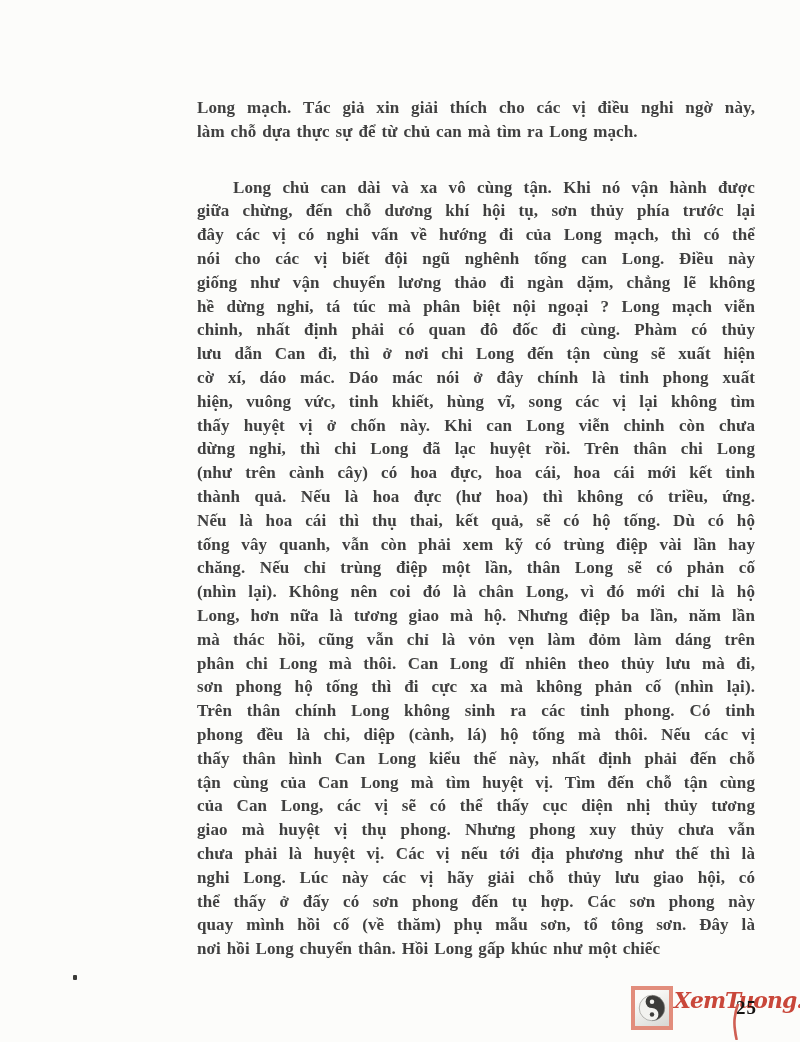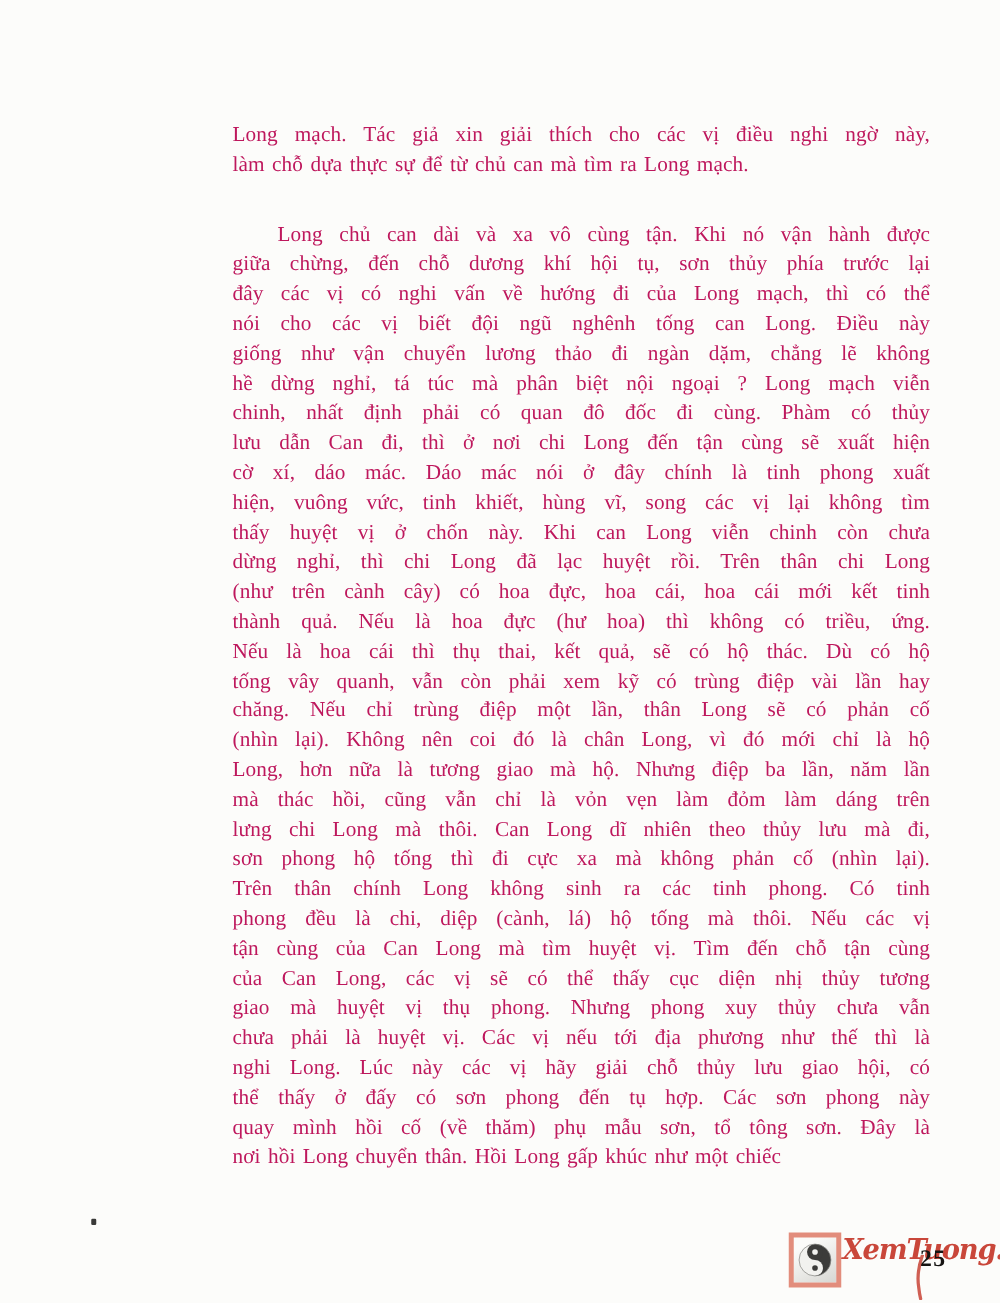--- a/index.html
+++ b/index.html
@@ -7,25 +7,25 @@
   body {
     width:800px; height:1042px;
     position:relative;
     background:#fcfcfa;
     font-family:"Liberation Serif", serif;
     overflow:hidden;
   }
   
   .page-text {
     position:absolute;
-    left:186px; top:96px;
+    left:197px; top:96px;
     width:558px;
-    color:#be185d;
+    color:#404040;
     font-size:17px;
-    font-weight:400;
+    font-weight:700;
     line-height:23.8px;
     letter-spacing:0.1px;
     word-spacing:1.5px;
   }
   .para { margin:0; }
   .para + .para { margin-top:32px; }
   .tline {
     text-align:justify;
     text-align-last:justify;
   }
@@ -92,30 +92,31 @@
       <div class="tline">giống như vận chuyển lương thảo đi ngàn dặm, chẳng lẽ không</div>
       <div class="tline">hề dừng nghỉ, tá túc mà phân biệt nội ngoại ? Long mạch viễn</div>
       <div class="tline">chinh, nhất định phải có quan đô đốc đi cùng. Phàm có thủy</div>
       <div class="tline">lưu dẫn Can đi, thì ở nơi chi Long đến tận cùng sẽ xuất hiện</div>
       <div class="tline">cờ xí, dáo mác. Dáo mác nói ở đây chính là tinh phong xuất</div>
       <div class="tline">hiện, vuông vức, tinh khiết, hùng vĩ, song các vị lại không tìm</div>
       <div class="tline">thấy huyệt vị ở chốn này. Khi can Long viễn chinh còn chưa</div>
       <div class="tline">dừng nghỉ, thì chi Long đã lạc huyệt rồi. Trên thân chi Long</div>
       <div class="tline">(như trên cành cây) có hoa đực, hoa cái, hoa cái mới kết tinh</div>
       <div class="tline">thành quả. Nếu là hoa đực (hư hoa) thì không có triều, ứng.</div>
-      <div class="tline">Nếu là hoa cái thì thụ thai, kết quả, sẽ có hộ thác. Dù có hộ</div>
+      <div class="tline">Nếu là hoa cái thì thụ thai, kết quả, sẽ có hộ tống. Dù có hộ</div>
       <div class="tline">tống vây quanh, vẫn còn phải xem kỹ có trùng điệp vài lần hay</div>
       <div class="tline">chăng. Nếu chỉ trùng điệp một lần, thân Long sẽ có phản cố</div>
       <div class="tline">(nhìn lại). Không nên coi đó là chân Long, vì đó mới chỉ là hộ</div>
       <div class="tline">Long, hơn nữa là tương giao mà hộ. Nhưng điệp ba lần, năm lần</div>
       <div class="tline">mà thác hồi, cũng vẫn chỉ là vỏn vẹn làm đỏm làm dáng trên</div>
-      <div class="tline">lưng chi Long mà thôi. Can Long dĩ nhiên theo thủy lưu mà đi,</div>
+      <div class="tline">phân chi Long mà thôi. Can Long dĩ nhiên theo thủy lưu mà đi,</div>
       <div class="tline">sơn phong hộ tống thì đi cực xa mà không phản cố (nhìn lại).</div>
       <div class="tline">Trên thân chính Long không sinh ra các tinh phong. Có tinh</div>
       <div class="tline">phong đều là chi, diệp (cành, lá) hộ tống mà thôi. Nếu các vị</div>
+      <div class="tline">thấy thân hình Can Long kiểu thế này, nhất định phải đến chỗ</div>
       <div class="tline">tận cùng của Can Long mà tìm huyệt vị. Tìm đến chỗ tận cùng</div>
       <div class="tline">của Can Long, các vị sẽ có thể thấy cục diện nhị thủy tương</div>
       <div class="tline">giao mà huyệt vị thụ phong. Nhưng phong xuy thủy chưa vẫn</div>
       <div class="tline">chưa phải là huyệt vị. Các vị nếu tới địa phương như thế thì là</div>
       <div class="tline">nghi Long. Lúc này các vị hãy giải chỗ thủy lưu giao hội, có</div>
       <div class="tline">thể thấy ở đấy có sơn phong đến tụ hợp. Các sơn phong này</div>
       <div class="tline">quay mình hồi cố (về thăm) phụ mẫu sơn, tổ tông sơn. Đây là</div>
       <div class="tline lastline">nơi hồi Long chuyển thân. Hồi Long gấp khúc như một chiếc</div>
     </div>
   </div>

